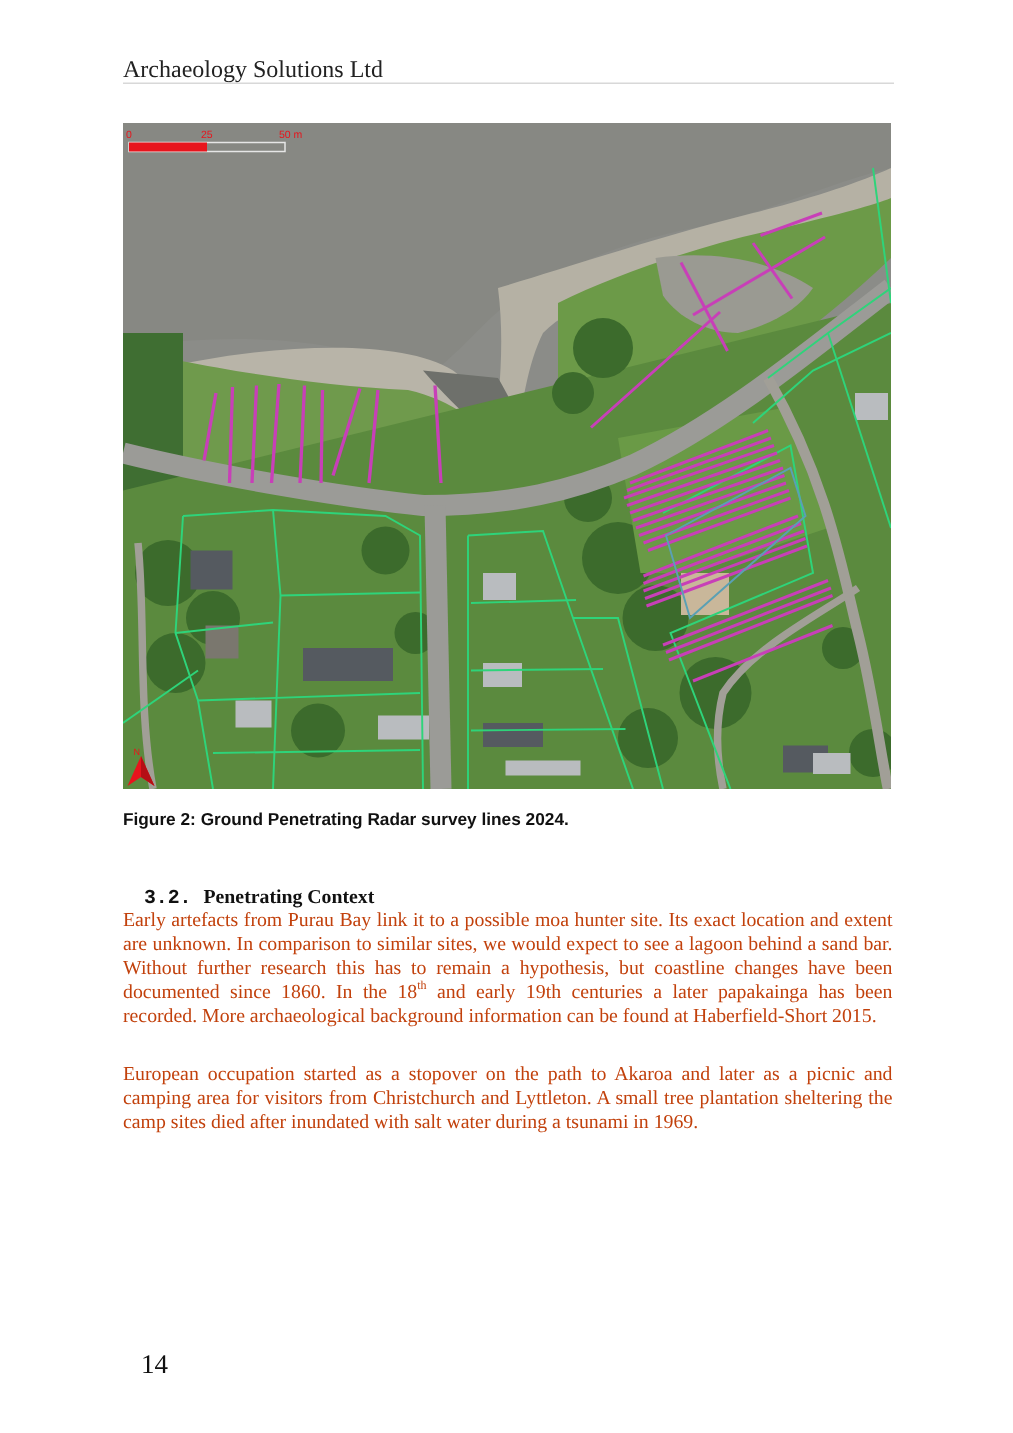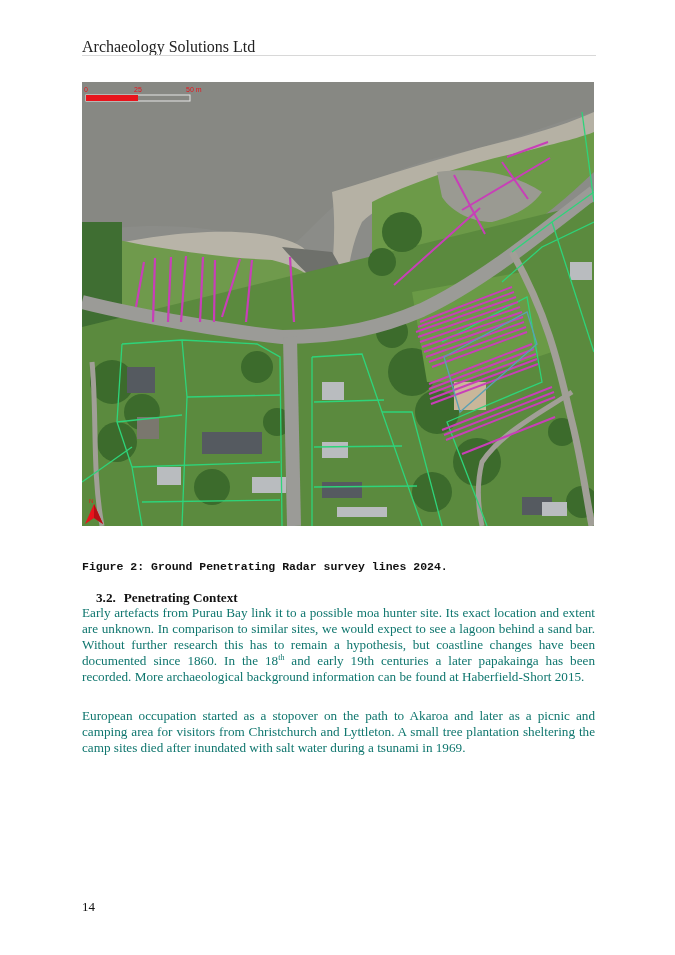--- a/index.html
+++ b/index.html
@@ -5,34 +5,34 @@
   html, body { margin: 0; padding: 0; background: #ffffff; }
   body { width: 675px; height: 955px; position: relative; overflow: hidden;
          font-family: "DejaVu Serif", "Liberation Serif", serif; color: #111; }
   .header { position: absolute; left: 82px; top: 38px; width: 514px;
             font-family: "Liberation Serif", serif; font-size: 16px; color: #222; }
   .header-rule { position: absolute; left: 82px; top: 55px; width: 514px; height: 1px; background: #d8d8d8; }
 
   .figure { position: absolute; left: 82px; top: 82px; width: 512px; height: 444px; overflow: hidden; background: #8e8f8a; }
   .figure svg { display: block; }
 
-  .caption { position: absolute; left: 82px; top: 541px; font-family: Liberation Mono, monospace;
-             font-weight: bold; font-size: 11.5px; color: #111; margin-top: 19px; }
+  .caption { position: absolute; left: 82px; top: 541px; font-family: Liberation Sans, sans-serif;
+             font-weight: bold; font-size: 11.5px; color: #111; }
 
   .section-heading { position: absolute; left: 96px; top: 590px; font-family: "Liberation Serif", serif;
                      font-weight: bold; font-size: 13.2px; }
-  .section-heading .num { margin-right: 8px; }
+  .section-heading .num { margin-right: 8px; font-family: Liberation Mono, monospace; }
 
   .para { position: absolute; left: 82px; width: 513px; font-family: "Liberation Serif", serif;
-          font-size: 13.2px; line-height: 15.9px; text-align: justify; color: #0f766e; }
+          font-size: 13.2px; line-height: 15.9px; text-align: justify; color: #c2410c; }
   .para sup { font-size: 8px; line-height: 0; }
   .p1 { top: 605px; }
   .p2 { top: 708px; }
 
-  .page-number { position: absolute; left: 82px; top: 899px; font-family: "Liberation Serif", serif; font-size: 13px; text-align: center; }
+  .page-number { position: absolute; left: 94px; top: 899px; font-family: "Liberation Serif", serif; font-size: 18px; text-align: center; }
 </style>
 </head>
 <body>
 
 <div class="header">Archaeology Solutions Ltd</div>
 <div class="header-rule"></div>
 
 <div class="figure">
   <svg width="512" height="444" viewBox="0 0 512 444" xmlns="http://www.w3.org/2000/svg">
 

